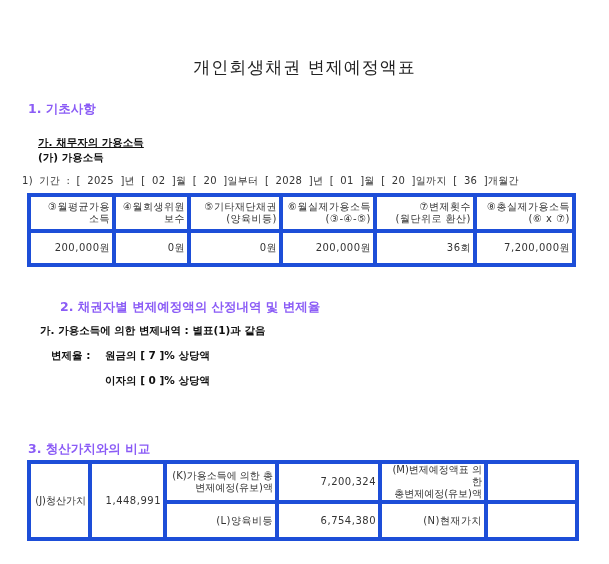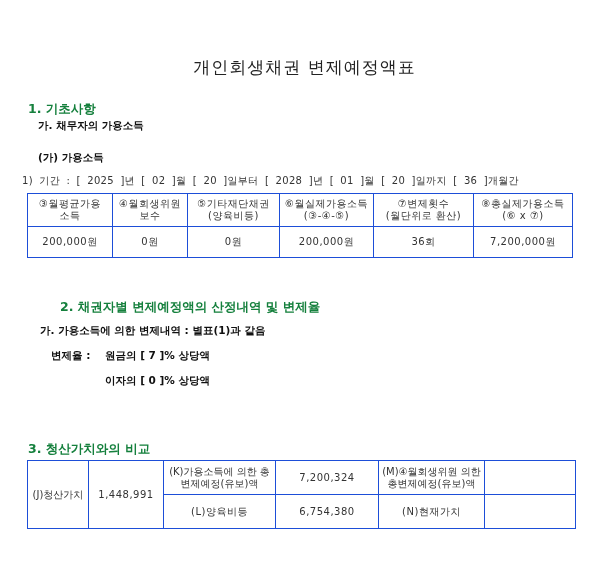--- a/index.html
+++ b/index.html
@@ -1,38 +1,38 @@
 <!DOCTYPE html>
 <html><head>
 <meta charset="utf-8">
 <style>
   html, body { margin:0; padding:0; background:#ffffff; }
   body { width:609px; height:564px; position:relative; overflow:hidden;
          font-family:"DejaVu Sans", "Liberation Sans", sans-serif; color:#222; }
   .abs { position:absolute; white-space:nowrap; }
   .title { left:0; width:609px; top:56px; text-align:center; font-size:17px; letter-spacing:1px; color:#222; }
-  .h1 { font-size:12.5px; font-weight:bold; color:#15803d; }
+  .h1 { font-size:12.5px; font-weight:bold; color:#8b5cf6; }
   .h2 { font-size:10.5px; font-weight:bold; color:#111; }
   .txt { font-size:10px; color:#333; letter-spacing:0.3px; }
   table { position:absolute; border-collapse:collapse; table-layout:fixed; font-size:10px; color:#333; }
-  td { border:1px solid #1d4ed8; text-align:center; vertical-align:middle; padding:0 2px; line-height:12px; letter-spacing:0.5px; }
+  td { border:4px solid #1d4ed8; text-align:right; vertical-align:middle; padding:0 2px; line-height:12px; letter-spacing:0.5px; }
   #t1 { left:27px; top:193px; width:545px; }
   #t1 tr.head td { height:32px; }
   #t1 tr.val td { height:30px; }
   #t2 { left:27px; top:460px; width:548px; }
   #t2 tr td { height:33px; }
   .pre { white-space:pre; }
 </style>
 </head>
 <body>
 
 <div class="abs title">개인회생채권 변제예정액표</div>
 
 <div class="abs h1" style="left:28px; top:101px;">1. 기초사항</div>
-<div class="abs h2" style="left:38px; top:119px;">가. 채무자의 가용소득</div>
+<div class="abs h2" style="left:38px; top:136px;text-decoration:underline;">가. 채무자의 가용소득</div>
 <div class="abs h2" style="left:38px; top:151px;">(가) 가용소득</div>
 <div class="abs txt pre" style="left:22px; top:174px; word-spacing:3px;">1) 기간 : [ 2025 ]년 [ 02 ]월 [ 20 ]일부터 [ 2028 ]년 [ 01 ]월 [ 20 ]일까지 [ 36 ]개월간</div>
 
 <table id="t1">
   <colgroup>
     <col style="width:85px">
       <col style="width:75px">
       <col style="width:92px">
     <col style="width:94px">
       <col style="width:100px">
@@ -96,21 +96,21 @@
   <tbody>
       <tr>
     <td rowspan="2" style="letter-spacing:0;">(J)청산가치</td>
     <td rowspan="2">1,448,991</td>
     <td style="letter-spacing:0;">
           <div>(K)가용소득에 의한 총</div>
           <div>변제예정(유보)액</div>
         </td>
     <td>7,200,324</td>
     <td style="letter-spacing:0;">
-          <div>(M)④월회생위원 의한</div>
+          <div>(M)변제예정액표 의한</div>
           <div>총변제예정(유보)액</div>
         </td>
     <td></td>
   </tr>
   <tr>
     <td>(L)양육비등</td>
     <td>6,754,380</td>
     <td>(N)현재가치</td>
     <td></td>
   </tr>

